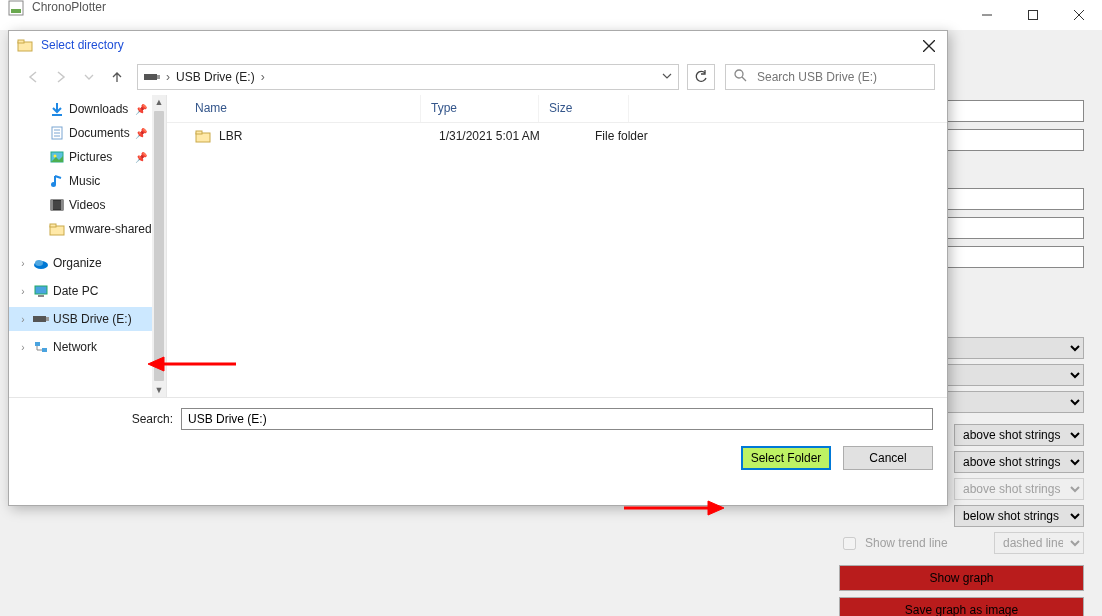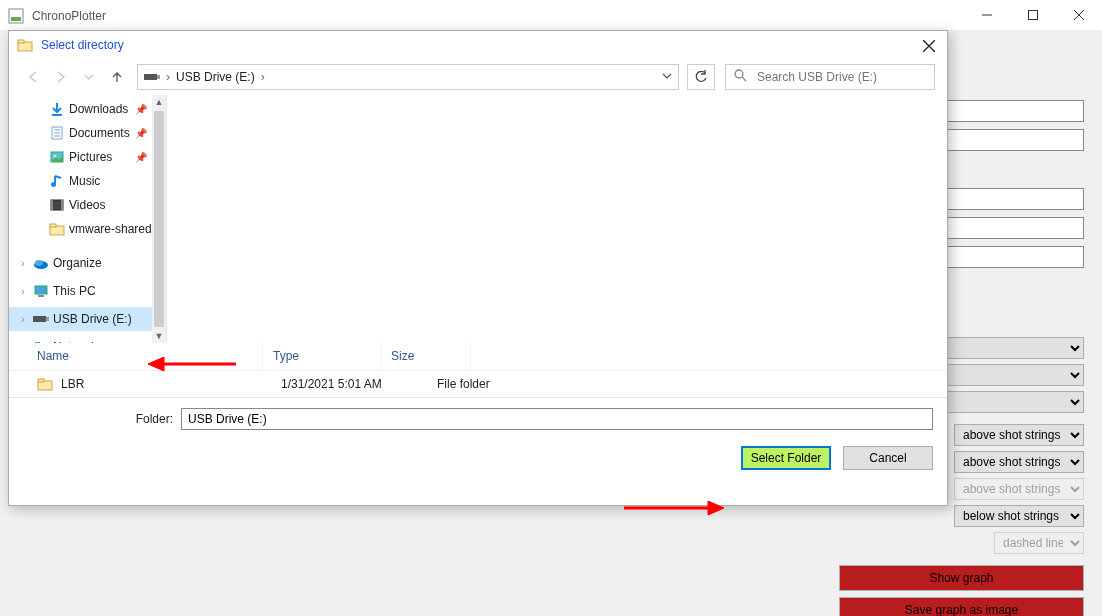--- a/index.html
+++ b/index.html
@@ -1,19 +1,19 @@
 <!DOCTYPE html>
 <html><head>
 <meta charset="utf-8">
 <style>
   * { box-sizing: border-box; font-family: "Segoe UI", Tahoma, sans-serif; font-size: 12px; }
   body { margin: 0; width: 1102px; height: 616px; background: #fff; position: relative; overflow: hidden; }
 
   
-  .app-titlebar { position: absolute; top: 0; left: 0; right: 0; height: 32px; background: #fff; border-bottom: 1px solid #e5e5e5; display: flex; align-items: center; }
+  .app-titlebar { position: absolute; top: 0; left: 0; right: 0; height: 32px; background: #fff; border-bottom: 1px solid #e5e5e5; display: flex; }
   .app-titlebar .app-icon { width: 16px; height: 16px; margin: 0 8px; display: inline-block; }
   .app-titlebar .app-title { color: #555; }
   .win-controls { position: absolute; right: 0; top: 0; display: flex; }
   .win-btn { width: 46px; height: 30px; display: flex; align-items: center; justify-content: center; color: #555; }
   .win-btn svg { display: block; }
 
   .bg-panel { position: absolute; top: 30px; left: 0; right: 0; bottom: 0; background: #f0f0f0; }
   .right-panel { position: absolute; right: 18px; top: 70px; width: 245px; }
   .right-panel .field { width: 100%; height: 22px; border: 1px solid #888; background: #fff; margin-bottom: 7px; }
   .right-panel select { width: 100%; height: 22px; border: 1px solid #adadad; background: #e1e1e1; padding: 0 4px; margin-bottom: 5px; }
@@ -43,21 +43,21 @@
   .search { width: 210px; height: 26px; border: 1px solid #ccc; display: flex; align-items: center; padding: 0 8px; gap: 8px; color: #777; }
   .search input { border: none; outline: none; flex: 1; color: #777; }
 
   .toolbar { height: 36px; border-bottom: 1px solid #e6e6e6; display: flex; align-items: center; padding: 0 12px; }
   .toolbar .org { color: #1a5fb4; display: flex; align-items: center; gap: 4px; padding: 4px 6px; }
   .toolbar .nf { color: #1a5fb4; margin-left: 20px; }
   .toolbar .spacer { flex: 1; }
   .toolbar .view-btn { display: flex; align-items: center; gap: 6px; color: #1a5fb4; padding: 4px; }
   .toolbar .help { width: 18px; height: 18px; border-radius: 50%; background: #1976d2; color: #fff; display: flex; align-items: center; justify-content: center; font-weight: bold; margin-left: 14px; font-size: 11px; }
 
-  .body { display: flex; height: 302px; flex-direction: column; }
+  .body { display: flex; height: 302px; }
   .tree { width: 158px; border-right: 1px solid #e6e6e6; overflow: hidden; position: relative; }
   .tree-scroll { position: absolute; right: 0; top: 0; bottom: 0; width: 14px; background: #f0f0f0; display: flex; flex-direction: column; align-items: center; }
   .tree-scroll .arr { height: 14px; color: #666; font-size: 9px; display: flex; align-items: center; }
   .tree-scroll .thumb { flex: 1; margin: 2px; width: 10px; background: #cdcdcd; border-radius: 1px; }
   .tree ul { list-style: none; margin: 0; padding: 2px 0; }
   .tree li { display: flex; align-items: center; height: 24px; padding-left: 8px; gap: 4px; color: #222; white-space: nowrap; }
   .tree li.indent { padding-left: 24px; }
   .tree li.sel { background: #cce8ff; }
   .tree .exp { width: 12px; color: #888; font-size: 10px; text-align: center; }
   .tree .pin { color: #999; font-size: 10px; margin-left: auto; margin-right: 18px; }
@@ -136,20 +136,24 @@
     <div class="half-row">
         <select><option>above shot strings</option></select>
       </div>
     <div class="half-row">
         <select class="disabled"><option>above shot strings</option></select>
       </div>
     <div class="half-row">
         <select><option>below shot strings</option></select>
       </div>
     <div class="half-row checkbox-row">
+      <span class="cb-label">
+        <input type="checkbox" disabled="" style="">
+        <span>Show trend line</span>
+      </span>
       <select class="disabled" style="width:90px"><option>dashed line</option></select>
     </div>
     <button class="graph-btn">Show graph</button>
     <button class="graph-btn">Save graph as image</button>
   </div>
 </div>
 
 <div class="dialog">
   <div class="dlg-title">
     <span class="folder-ico">
@@ -300,21 +304,21 @@
           </li>
           <li style="height: 4px;"></li>
           <li>
             <span class="exp">›</span>
             <span class="ico">
               <svg width="16" height="16">
                 <rect x="2" y="3" width="12" height="8" fill="#4aa3df" stroke="#2a6"></rect>
                 <rect x="5" y="12" width="6" height="2" fill="#888"></rect>
               </svg>
             </span>
-            <span>This PC</span>
+            <span>Date PC</span>
           </li>
           <li style="height: 4px;"></li>
           <li class="sel">
             <span class="exp">›</span>
             <span class="ico">
               <svg width="16" height="12">
                 <rect x="0" y="3" width="13" height="6" fill="#555"></rect>
                 <rect x="13" y="4" width="3" height="4" fill="#999"></rect>
               </svg>
             </span>
@@ -360,21 +364,21 @@
             <div class="col c-date">1/31/2021 5:01 AM</div>
             <div class="col c-type">File folder</div>
             <div class="col c-size"></div>
           </div>
         </div>
     </div>
   </div>
 
   <div class="footer">
     <div class="folder-row">
-      <label>Folder:</label>
+      <label>Search:</label>
       <input value="USB Drive (E:)" style="">
     </div>
     <div class="btn-row">
       <button class="btn primary">Select Folder</button>
       <button class="btn">Cancel</button>
     </div>
   </div>
 </div>
 
 <svg class="arrow-annot" style="left:148px; top:352px;" width="90" height="24">

